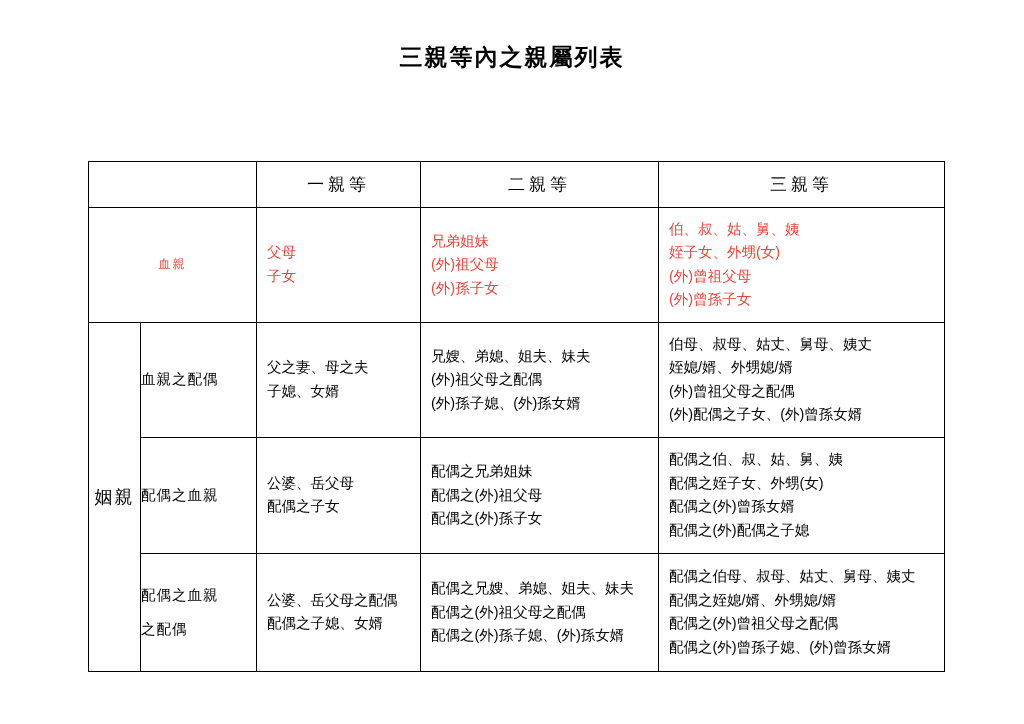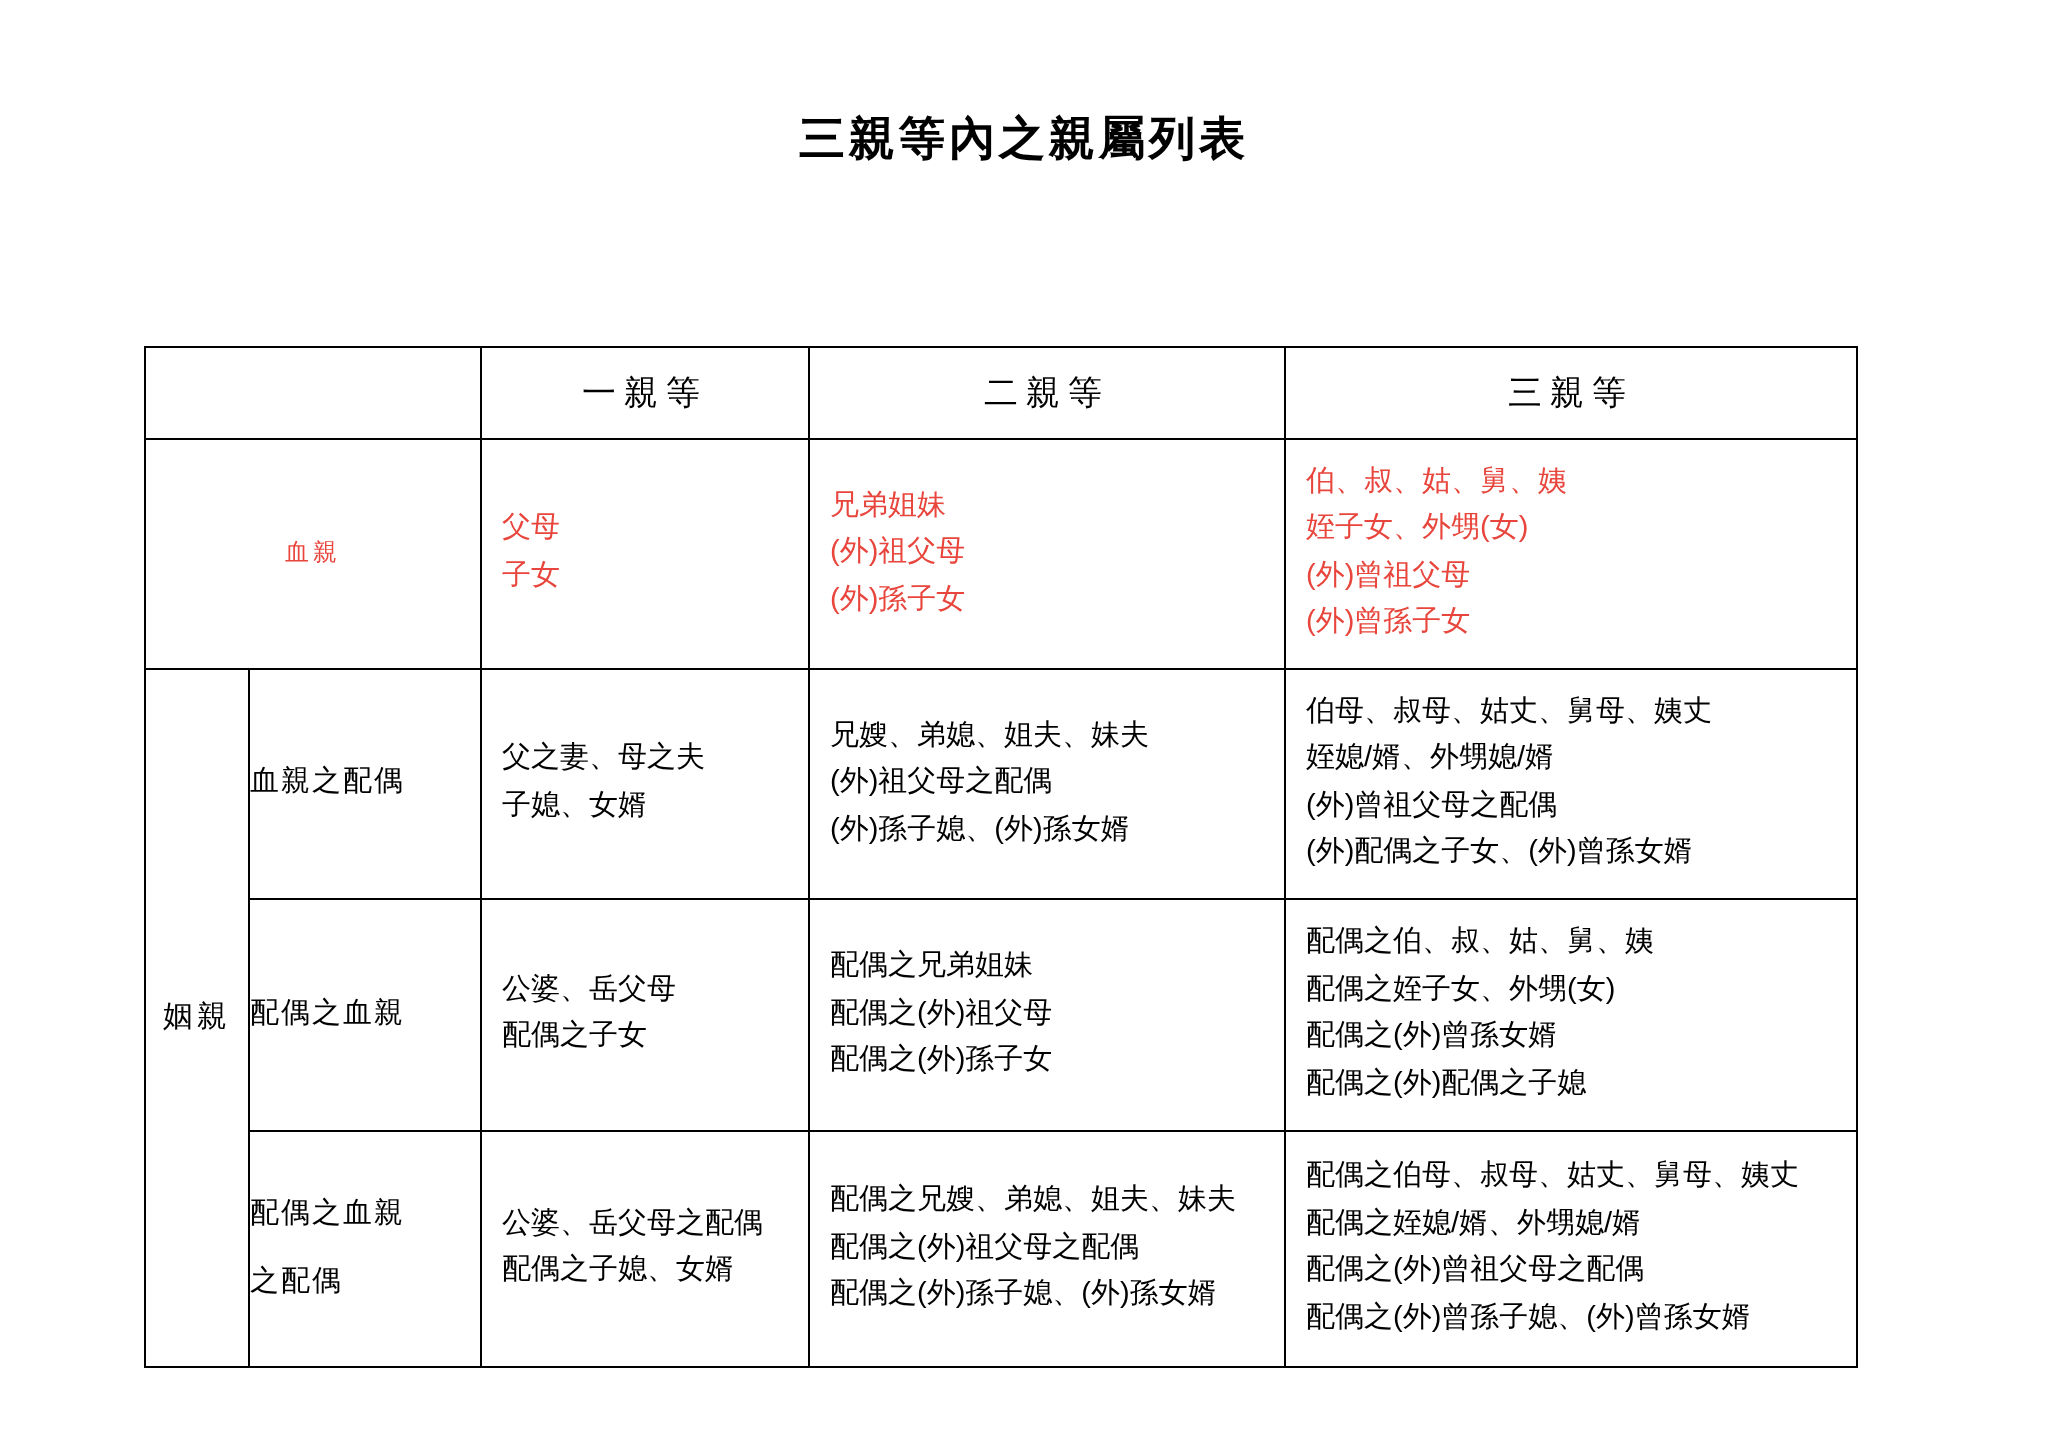--- a/index.html
+++ b/index.html
@@ -20,27 +20,27 @@
     height: 724px;
     box-sizing: border-box;
     padding: 0;
     position: relative;
   }
   .doc-title {
     text-align: center;
     font-size: 23px;
     font-weight: bold;
     letter-spacing: 2px;
-    margin-top: 54px;
+    margin-top: 42px;
     margin-bottom: 0;
     font-family: "Liberation Serif", "DejaVu Serif", serif;
   }
   .table-wrap {
     position: absolute;
-    left: 72px;
+    left: 88px;
     top: 119px;
     width: 856px;
   }
   table.kin {
     border-collapse: collapse;
     width: 856px;
     table-layout: fixed;
   }
   table.kin td, table.kin th {
     border: 1px solid #000000;
@@ -80,21 +80,21 @@
     text-align: left;
     padding-left: 18px;
     font-size: 14.5px;
     letter-spacing: 1px;
     line-height: 1.9;
     font-family: "Liberation Sans", "DejaVu Sans", sans-serif;
     margin-top: 46px;
   }
   .sidelabel {
     text-align: center;
-    font-size: 15px;
+    font-size: 18px;
     letter-spacing: 2px;
     font-family: "Liberation Serif", "DejaVu Serif", serif;
   }
   .r-blood { height: 108px; }
   .r-1 { height: 106px; }
   .r-2 { height: 116px; }
   .r-3 { height: 118px; }
   .two-line { line-height: 2.4; }
 </style>
 </head>

